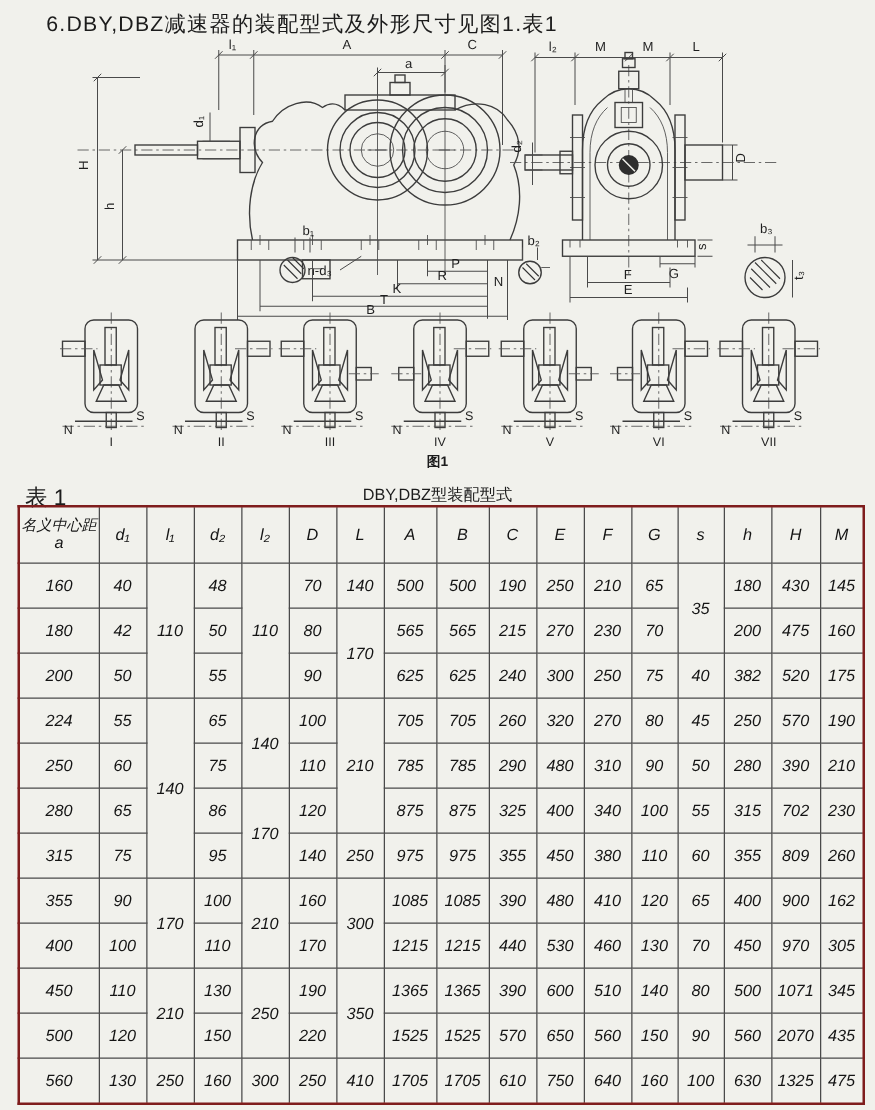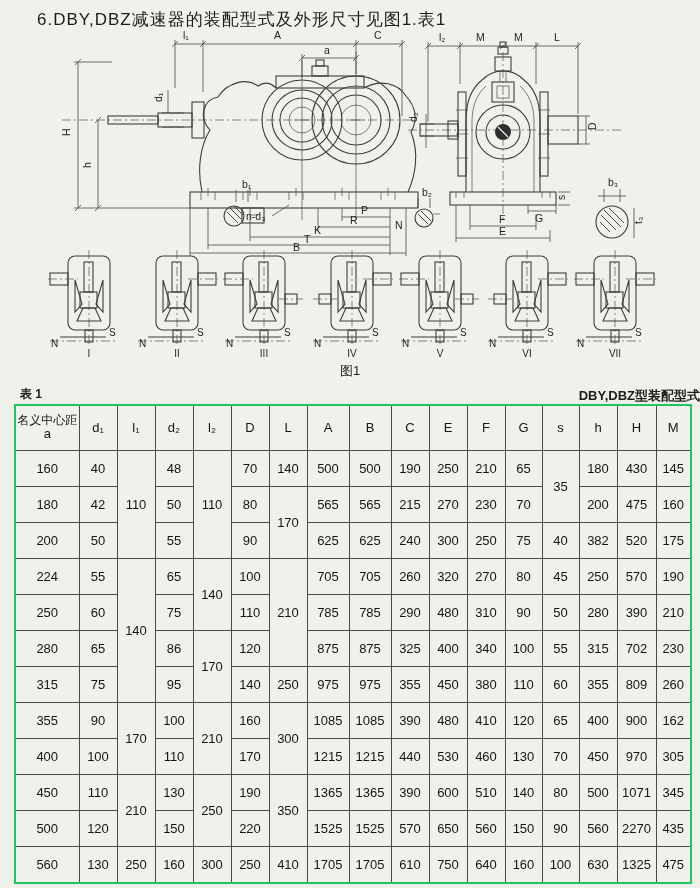--- a/index.html
+++ b/index.html
@@ -5,27 +5,27 @@
   html,body{margin:0;padding:0}
   body{
     width:700px;height:888px;position:relative;overflow:hidden;
     background:#f1f1ec;color:#1c1c1c;
     font-family:"Liberation Sans","DejaVu Sans",sans-serif;
   }
   .title{position:absolute;left:37px;top:8px;font-size:17px;font-weight:normal;letter-spacing:1px;white-space:nowrap}
   .fig-left{position:absolute;left:50px;top:24px}
   .fig-right{position:absolute;left:408px;top:26px}
   .diagrams{position:absolute;left:48px;top:250px;width:608px;height:112px;display:flex;justify-content:space-between;align-items:flex-start}
-  .fig-caption{position:absolute;left:315px;top:362px;width:70px;text-align:center;font-size:13px;font-weight:normal}
-  .table-label{position:absolute;left:20px;top:386px;font-size:12px;font-weight:bold}
-  .table-title{position:absolute;left:0;top:387px;width:700px;text-align:right;font-size:13px;font-weight:bold}
+  .fig-caption{position:absolute;left:315px;top:362px;width:70px;text-align:center;font-size:11px;font-weight:bold}
+  .table-label{position:absolute;left:20px;top:386px;font-size:18px;font-weight:normal}
+  .table-title{position:absolute;left:0;top:387px;width:700px;text-align:center;font-size:13px;font-weight:normal}
   table.dim{
     position:absolute;left:14px;top:404px;width:672px;
     border-collapse:collapse;table-layout:fixed;
-    font-size:13px;background:transparent;border:2px solid #22c55e;
+    font-size:13px;background:transparent;border:2px solid #7f1d1d;font-style:italic;
   }
   table.dim th,table.dim td{
     border:1px solid #4a4a4a;text-align:center;vertical-align:middle;
     padding:0;font-weight:normal;color:#141414;
   }
   table.dim th{height:44px;font-size:13px;line-height:1.15}
   table.dim td{height:35px;font-size:13px}
   .hname{font-size:12px}
   svg{overflow:visible}
   svg text{font-family:"Liberation Sans","DejaVu Sans",sans-serif;fill:#1f1f1f;font-size:10.5px}
@@ -626,21 +626,21 @@
         <td>150</td>
         <td>220</td>
         <td>1525</td>
         <td>1525</td>
         <td>570</td>
         <td>650</td>
         <td>560</td>
         <td>150</td>
         <td>90</td>
         <td>560</td>
-        <td>2270</td>
+        <td>2070</td>
         <td>435</td>
       </tr>
       <tr>
         <td>560</td>
         <td>130</td>
         <td>250</td>
         <td>160</td>
         <td>300</td>
         <td>250</td>
         <td>410</td>

